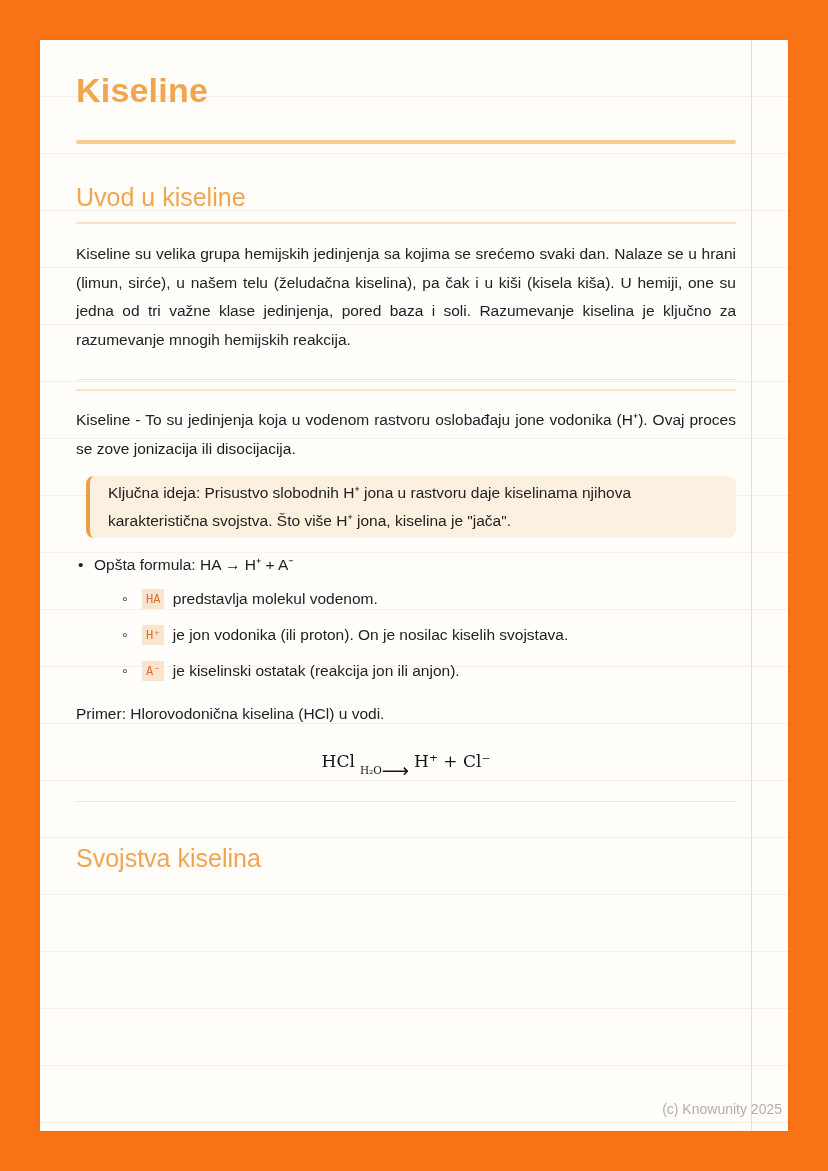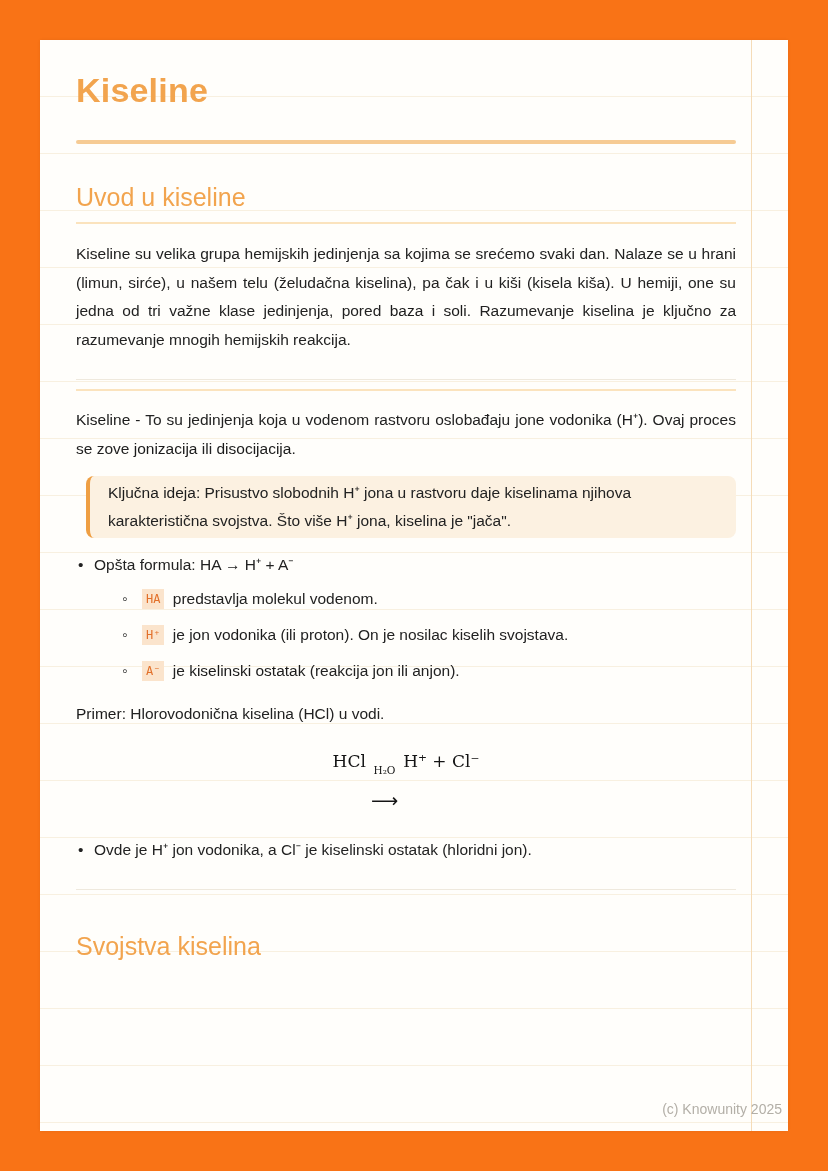--- a/index.html
+++ b/index.html
@@ -70,22 +70,22 @@
     font-size: 12px; line-height: 1;
     padding: 4px 4px; border-radius: 0;
     margin-right: 4px; vertical-align: 1px;
   }
   .equation {
     text-align: center;
     font-family: "DejaVu Serif", serif;
     font-size: 17px; color: #141414;
   }
   .eq-arrow {
-    display: inline-flex; flex-direction: column; align-items: center;
-    margin: 0 5px; vertical-align: -7px; gap: 20px;
+    display: inline-flex; flex-direction: row; align-items: flex-start;
+    margin: 0 5px; vertical-align: -7px;
   }
   .eq-over { font-size: 10.5px; line-height: 1; font-family: "DejaVu Serif", serif; }
   .eq-glyph { font-size: 19px; line-height: 11px; font-family: "DejaVu Sans", sans-serif; }
   .footer {
     position: absolute; right: 6px; bottom: 14px;
     font-size: 14px; color: #b3afa7; margin-left: 21px;
   }
 </style>
 </head>
 <body>
@@ -139,25 +139,20 @@
         <strong>Primer:</strong><span> Hlorovodonična kiselina (HCl) u vodi.</span>
       </p>
 
       <div class="equation" style="margin-top:22px">
         <span>HCl</span><span class="eq-arrow">
             <span class="eq-over">H₂O</span>
             <span class="eq-glyph">⟶</span>
           </span><span>H⁺ + Cl⁻</span>
       </div>
 
-      <ul style="margin-top:30px">
-        <li class="l1">
-          <span>Ovde je H⁺ jon vodonika, a Cl⁻ je kiselinski ostatak (hloridni jon).</span>
-        </li>
-      </ul>
     </section>
 
     <div class="divider" style="margin-top:25px"></div>
 
     <section>
       <h2 style="margin-top:41px">Svojstva kiselina</h2>
     </section>
 
     <div class="footer">(c) Knowunity 2025</div>
   </div>

